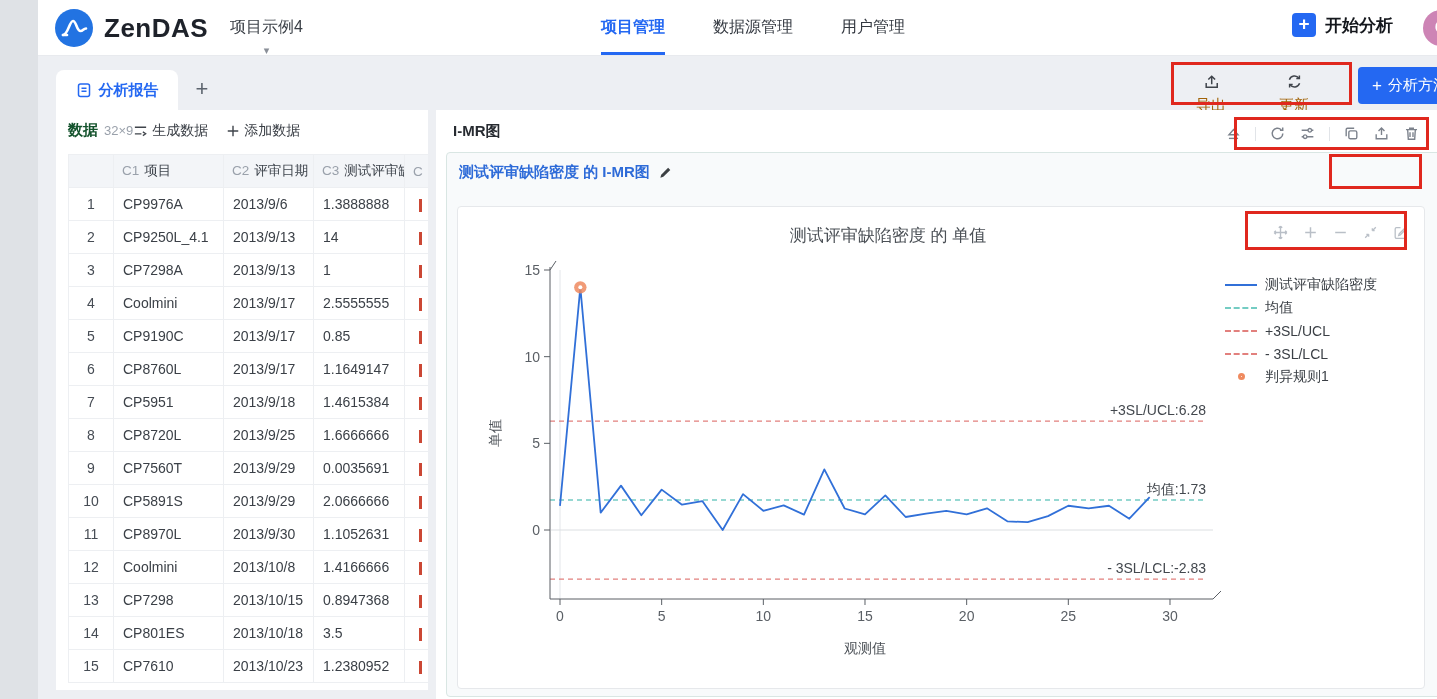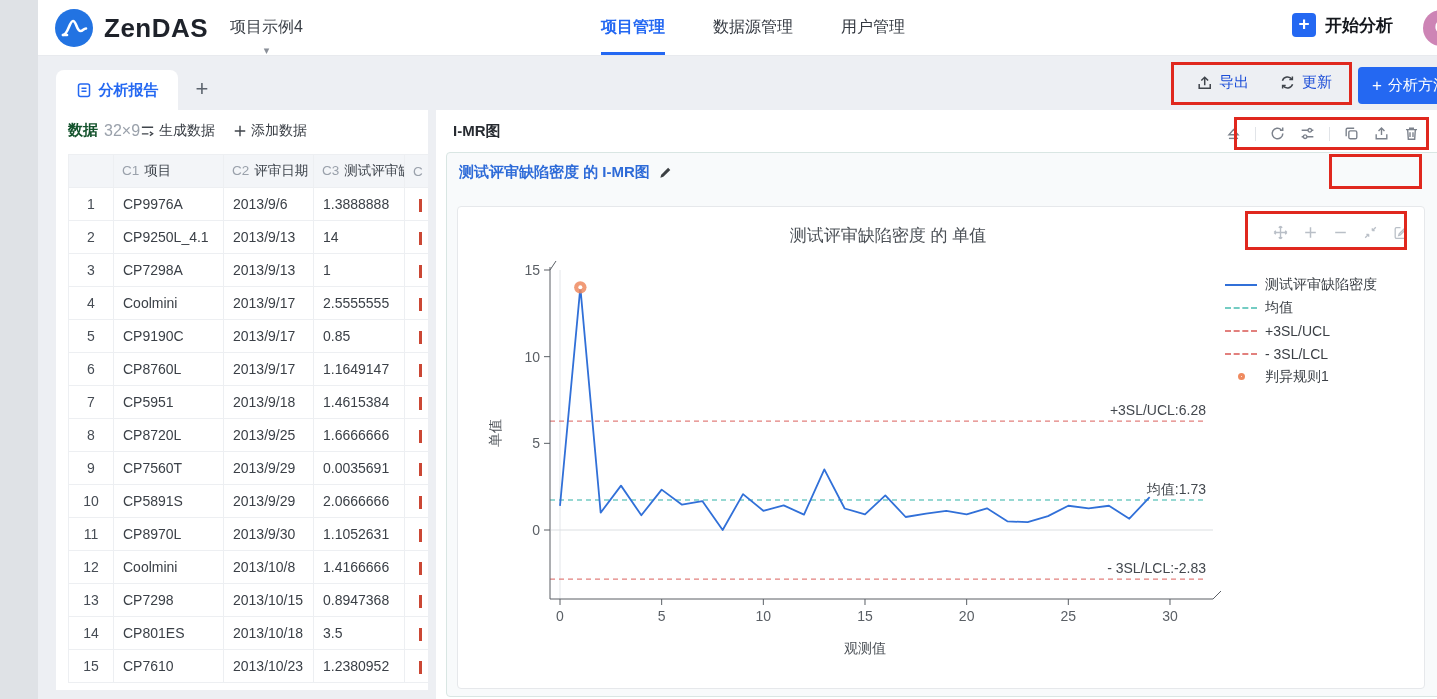--- a/index.html
+++ b/index.html
@@ -16,31 +16,31 @@
   .nav-item { height:55px; display:flex; align-items:center; font-size:16px; color:#333840; cursor:pointer; }
   .nav-item.active { color:#2468f2; font-weight:700; box-shadow: inset 0 -3px 0 #2468f2; }
   .start-analysis { position:absolute; right:82px; top:13px; display:flex; align-items:center; gap:9px; cursor:pointer; }
   .plus-sq { width:24px; height:24px; background:#2468f2; border-radius:4px; color:#fff; font-size:19px; line-height:22px; text-align:center; font-weight:700; }
   .start-analysis .lbl { font-size:17px; font-weight:700; color:#15181d; }
   .avatar { position:absolute; right:16px; top:10px; width:36px; height:36px; border-radius:50%; background:#cd84b5; color:#fff; font-size:16px; font-weight:700; display:flex; align-items:center; justify-content:center; cursor:pointer; }
 
   
   .tab-report { position:absolute; left:18px; top:70px; width:122px; height:40px; background:#fff; border-radius:8px 8px 0 0; display:flex; align-items:center; justify-content:center; gap:7px; font-size:15px; font-weight:700; color:#2468f2; cursor:pointer; z-index:2; }
   .tab-add { position:absolute; left:152px; top:76px; font-size:22px; color:#5d646e; cursor:pointer; width:24px; text-align:center; }
-  .strip-btn { position:absolute; top:73px; display:flex; align-items:center; gap:6px; font-size:15px; color:#1d4ed8; cursor:pointer; }
+  .strip-btn { position:absolute; top:73px; display:flex; align-items:center; gap:6px; font-size:15px; color:#a16207; cursor:pointer;flex-direction:column; }
   .btn-export { left:1158px; }
   .btn-refresh { left:1241px; }
   .btn-method { position:absolute; left:1320px; top:67px; width:104px; height:37px; background:#2468f2; border-radius:4px; color:#fff; font-size:15px; display:flex; align-items:center; justify-content:center; gap:6px; cursor:pointer; }
   .btn-method .pl { font-size:17px; }
 
   
   .left-panel { position:absolute; left:18px; top:110px; width:372px; height:580px; background:#fff; overflow:hidden; z-index:1; }
   .lp-head { position:absolute; left:12px; right:8px; top:11px; display:flex; align-items:center; }
   .lp-title { font-size:15px; font-weight:700; color:#14532d; }
-  .lp-dims { font-size:16px; color:#9aa1ab; margin-left:6px; }
+  .lp-dims { font-size:13px; color:#9aa1ab; margin-left:6px; }
   .lp-link { display:flex; align-items:center; gap:4px; font-size:14px; color:#383d44; cursor:pointer; }
   .lp-link + .lp-link { margin-left:18px; }
   .lp-link:first-of-type { margin-left:auto; }
   table.grid { border-collapse:collapse; table-layout:fixed; position:absolute; left:12px; top:44px; width:360px; }
   table.grid th, table.grid td { border:1px solid #edeff2; height:33px; font-weight:400; overflow:hidden; white-space:nowrap; }
   table.grid th { background:#f3f5f8; text-align:left; padding-left:8px; font-size:13.5px; color:#3f454d; }
   table.grid th .cid { color:#9aa1ab; margin-right:5px; }
   table.grid td { font-size:14px; color:#3b4047; padding-left:9px; }
   table.grid td.num { text-align:center; padding-left:0; color:#464c54; }
   td.sliver span { display:inline-block; width:3px; height:13px; background:#cb4734; margin-left:5px; vertical-align:middle; }

